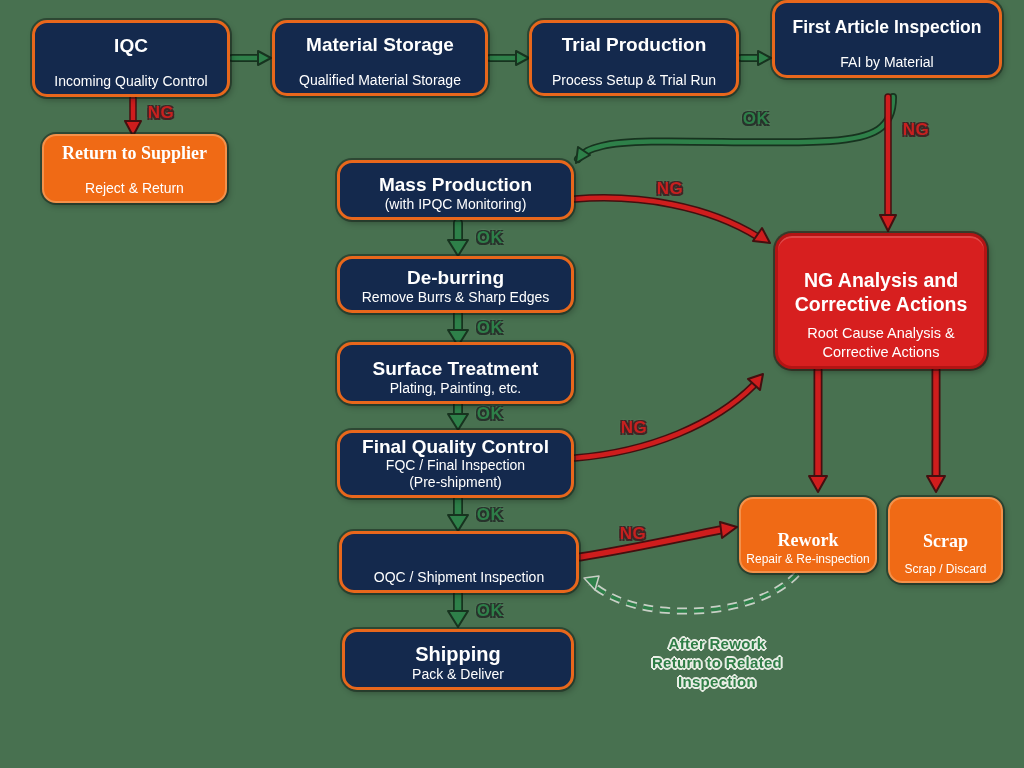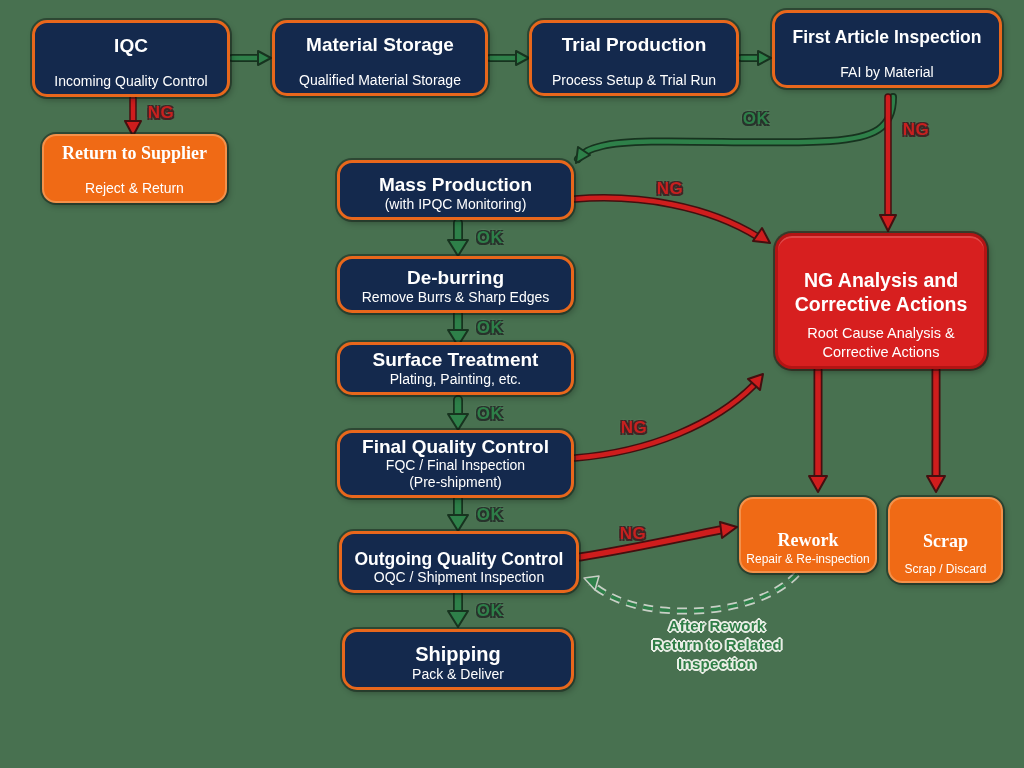--- a/index.html
+++ b/index.html
@@ -168,47 +168,46 @@
     <div class="t2">Incoming Quality Control</div>
   </div>
   <div class="node navy" style="left:272px;top:20px;width:216px;height:76px">
     <div class="t1">Material Storage</div>
     <div class="t2">Qualified Material Storage</div>
   </div>
   <div class="node navy" style="left:529px;top:20px;width:210px;height:76px">
     <div class="t1">Trial Production</div>
     <div class="t2">Process Setup &amp; Trial Run</div>
   </div>
-  <div class="node navy" style="left:772px;top:10px;width:230px;height:78px">
+  <div class="node navy" style="left:772px;top:0;width:230px;height:78px">
     <div class="t1 sz17">First Article Inspection</div>
     <div class="t2">FAI by Material</div>
   </div>
   <div class="node orange" style="left:42px;top:134px;width:185px;height:69px">
     <div class="t1 sz18">Return to Supplier</div>
     <div class="t2">Reject &amp; Return</div>
   </div>
   <div class="node navy" style="left:337px;top:160px;width:237px;height:60px">
     <div class="t1">Mass Production</div>
     <div class="t2 tight">(with IPQC Monitoring)</div>
   </div>
   <div class="node navy" style="left:337px;top:256px;width:237px;height:57px">
     <div class="t1">De-burring</div>
     <div class="t2 tight">Remove Burrs &amp; Sharp Edges</div>
   </div>
-  <div class="node navy" style="left:337px;top:342px;width:237px;height:53px">
+  <div class="node navy" style="left:337px;top:342px;width:237px;height:62px">
     <div class="t1">Surface Treatment</div>
     <div class="t2 tight">Plating, Painting, etc.</div>
   </div>
   <div class="node navy" style="left:337px;top:430px;width:237px;height:68px">
     <div class="t1">Final Quality Control</div>
     <div class="t2 tight">FQC / Final Inspection</div>
     <div class="t2 tight">(Pre-shipment)</div>
   </div>
   <div class="node navy" style="left:339px;top:531px;width:240px;height:62px">
-    <div class="t1 sz17">Outgoing Quality Control</div>
     <div class="t2 tight">OQC / Shipment Inspection</div>
   </div>
   <div class="node navy" style="left:342px;top:629px;width:232px;height:61px">
     <div class="t1 sz20">Shipping</div>
     <div class="t2 tight">Pack &amp; Deliver</div>
   </div>
   <div class="node red" style="left:775px;top:233px;width:212px;height:136px">
     <div class="t1">NG Analysis and Corrective Actions</div>
     <div class="t2">Root Cause Analysis &amp; Corrective Actions</div>
   </div>
@@ -226,19 +225,19 @@
   <div class="lbl ng" style="left:916px;top:130px">NG</div>
   <div class="lbl ng" style="left:670px;top:189px">NG</div>
   <div class="lbl ok" style="left:490px;top:238px">OK</div>
   <div class="lbl ok" style="left:490px;top:328px">OK</div>
   <div class="lbl ok" style="left:490px;top:414px">OK</div>
   <div class="lbl ng" style="left:634px;top:428px">NG</div>
   <div class="lbl ok" style="left:490px;top:515px">OK</div>
   <div class="lbl ng" style="left:633px;top:534px">NG</div>
   <div class="lbl ok" style="left:490px;top:611px">OK</div>
 
-  <div class="annot" style="left:628px;top:616px;width:178px">
+  <div class="annot" style="left:628px;top:634px;width:178px">
     <div>After Rework</div>
     <div>Return to Related</div>
     <div>Inspection</div>
   </div>
 
 </div>
 
 </body></html>

